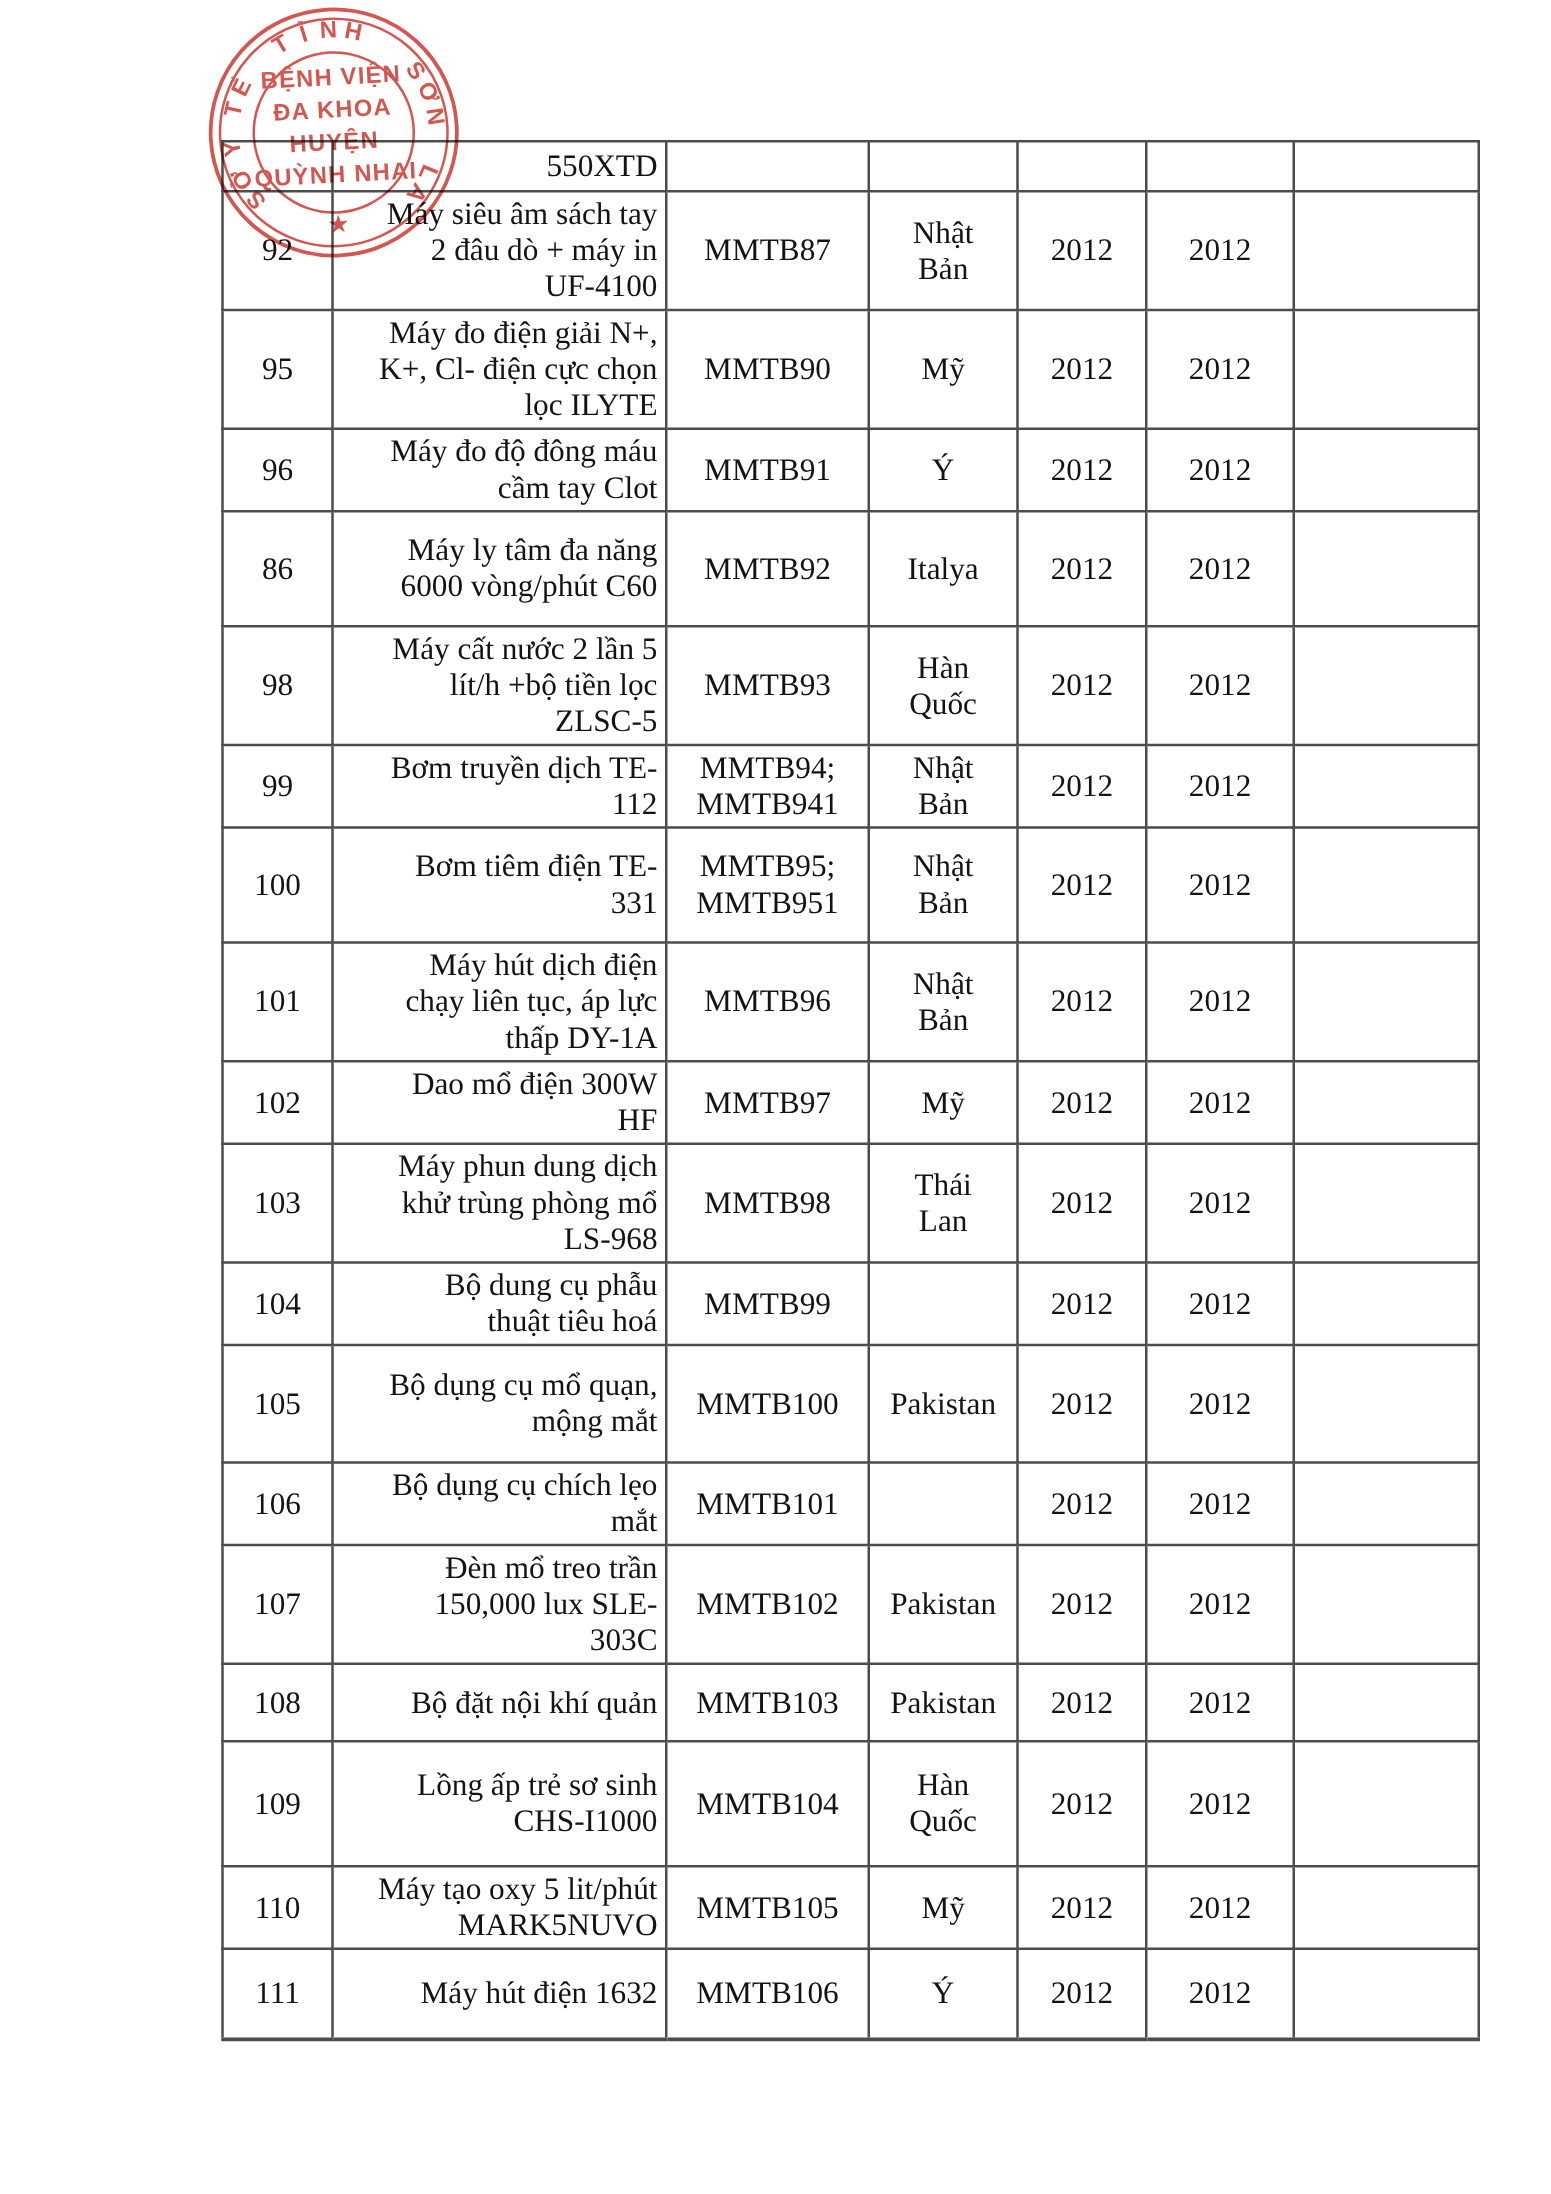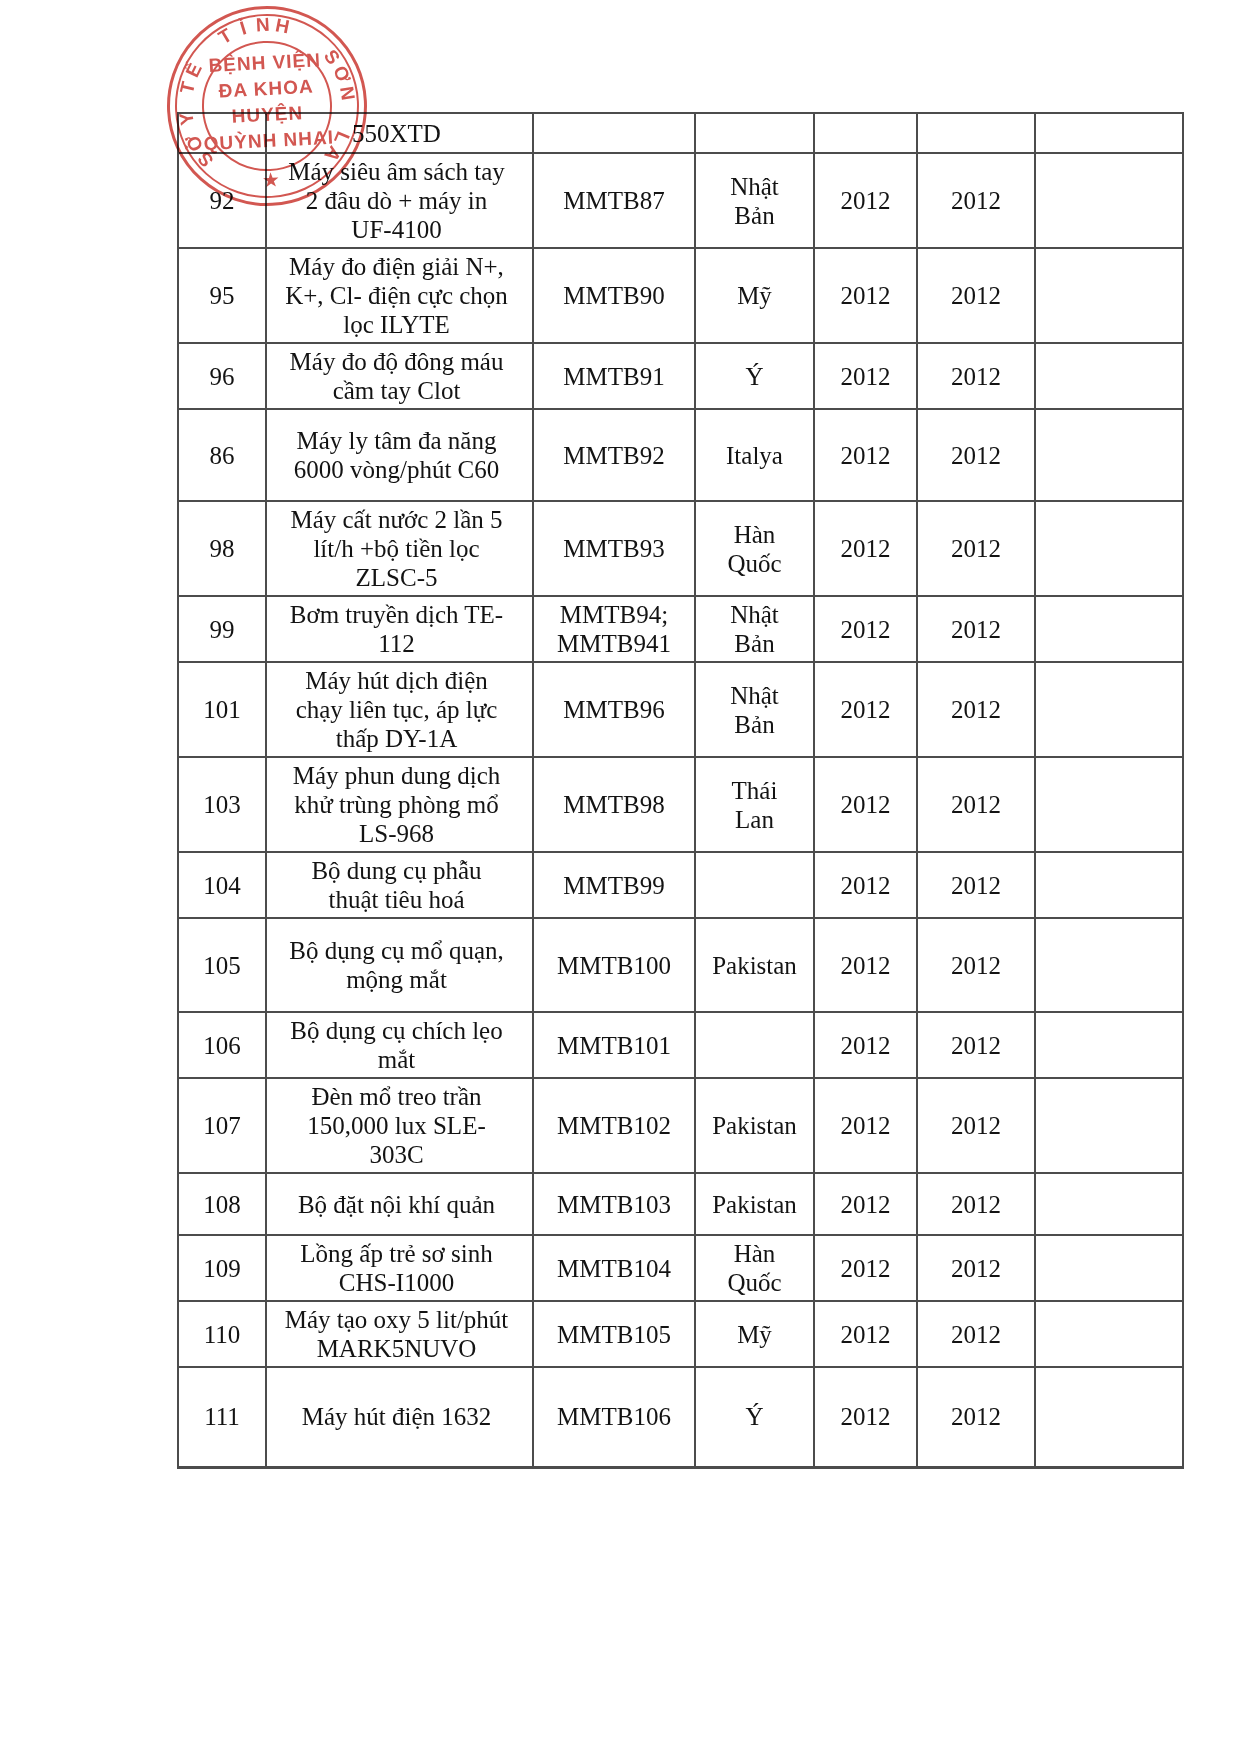--- a/index.html
+++ b/index.html
@@ -24,23 +24,23 @@
     line-height:1.16;
     color:#131313;
     text-align:center;
     vertical-align:middle;
     padding:3px 6px;
     white-space:pre-line;
     overflow:hidden;
   }
   .doc-table tr:last-child td{border-bottom-width:3px;}
   .doc-table td.name{
-    text-align:center;
+    text-align:right;
     padding-left:12px;
-    padding-right:18px;
+    padding-right:6px;
   }
   .doc-table tr:nth-child(1){height:40px}
   .doc-table tr:nth-child(2){height:86px}
   .doc-table tr:nth-child(3){height:60px}
   .doc-table tr:nth-child(4){height:58px}
   .doc-table tr:nth-child(5){height:92px}
   .doc-table tr:nth-child(6){height:58px}
   .doc-table tr:nth-child(7){height:58px}
   .doc-table tr:nth-child(8){height:92px}
   .doc-table tr:nth-child(9){height:60px}
@@ -180,27 +180,49 @@
 112</td>
         <td>MMTB94;
 MMTB941</td>
         <td>Nhật
 Bản</td>
         <td>2012</td>
         <td>2012</td>
         <td></td>
       </tr>
       <tr>
+        <td>100</td>
+        <td class="name">Bơm tiêm điện TE-
+331</td>
+        <td>MMTB95;
+MMTB951</td>
+        <td>Nhật
+Bản</td>
+        <td>2012</td>
+        <td>2012</td>
+        <td></td>
+      </tr>
+      <tr>
         <td>101</td>
         <td class="name">Máy hút dịch điện
 chạy liên tục, áp lực
 thấp DY-1A</td>
         <td>MMTB96</td>
         <td>Nhật
 Bản</td>
+        <td>2012</td>
+        <td>2012</td>
+        <td></td>
+      </tr>
+      <tr>
+        <td>102</td>
+        <td class="name">Dao mổ điện 300W
+HF</td>
+        <td>MMTB97</td>
+        <td>Mỹ</td>
         <td>2012</td>
         <td>2012</td>
         <td></td>
       </tr>
       <tr>
         <td>103</td>
         <td class="name">Máy phun dung dịch
 khử trùng phòng mổ
 LS-968</td>
         <td>MMTB98</td>

